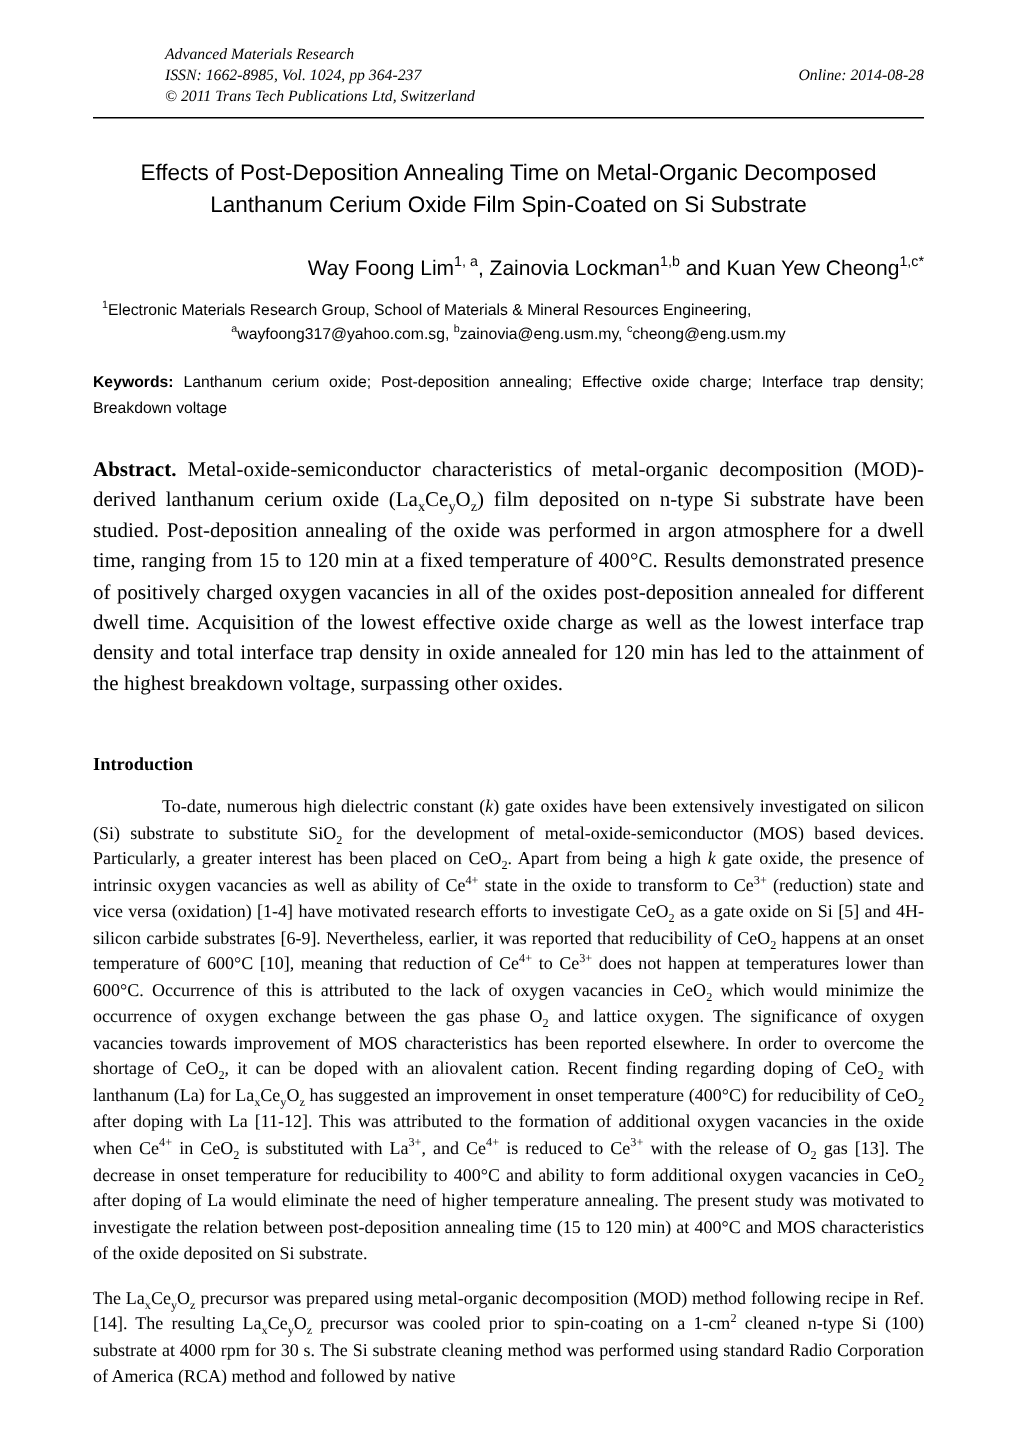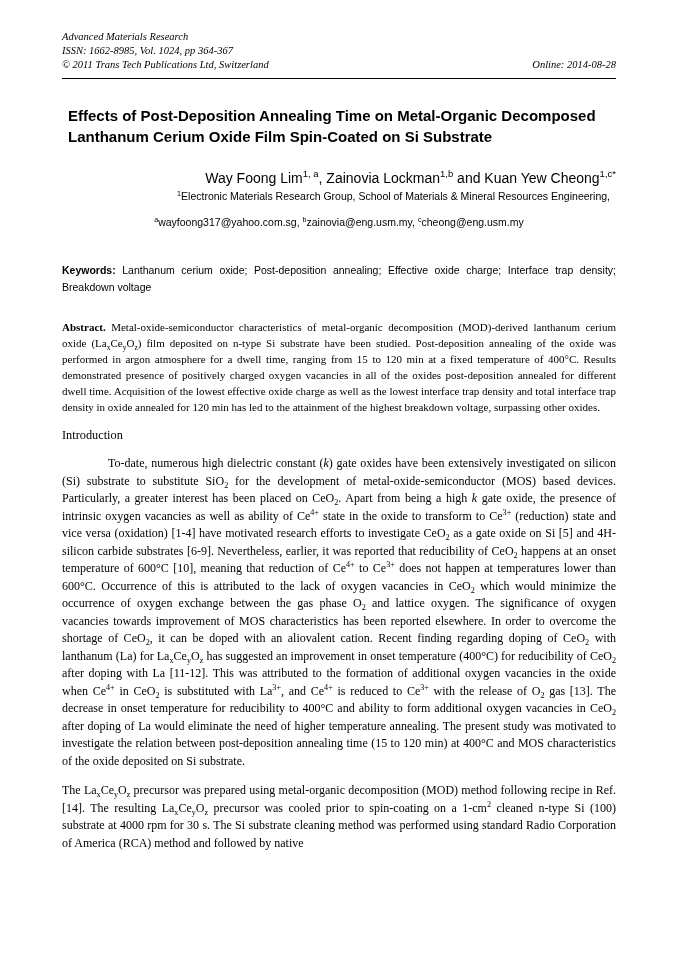--- a/index.html
+++ b/index.html
@@ -17,122 +17,125 @@
   .page {
     position: relative;
     width: 678px;
     height: 959px;
     box-sizing: border-box;
     padding: 30px 62px 0 62px;
   }
   .header-row {
     display: flex;
     justify-content: space-between;
-    align-items: flex-end;
+    align-items: center;
     font-size: 10.5px;
     font-style: italic;
     line-height: 1.32;
+    margin-left: 48px;
   }
   .header-left {
     font-style: italic;
   }
   .header-left .line {
     white-space: nowrap;
   }
   .header-right {
     font-size: 10.5px;
     padding-top: 0px;
   }
   .rule {
     border: 0;
     border-top: 1px solid #000;
     margin: 6px 0 0 0;
   }
   .title {
+    text-align: center;
     font-family: "Liberation Sans", sans-serif;
-    font-weight: bold;
+    font-weight: normal;
     font-size: 15px;
     line-height: 1.42;
     margin: 26px 6px 0 6px;
   }
   .authors {
     text-align: right;
     font-family: "Liberation Sans", sans-serif;
     font-size: 14px;
     margin-top: 22px;
     line-height: 1.4;
   }
   .affil {
-    text-align: right;
+    text-align: left;
     font-family: "Liberation Sans", sans-serif;
     font-size: 10.5px;
+    margin-top: 11px;
     line-height: 1.5;
     padding: 0 6px;
   }
   .emails {
     text-align: center;
     font-family: "Liberation Sans", sans-serif;
     font-size: 10.5px;
-    margin-top: 10px;
+    margin-top: 0;
     line-height: 1.5;
   }
   sup {
     font-size: 0.68em;
     vertical-align: super;
     line-height: 0;
   }
   sub {
     font-size: 0.68em;
     vertical-align: sub;
     line-height: 0;
   }
   .keywords {
     font-family: "Liberation Sans", sans-serif;
     font-size: 10.5px;
-    margin-top: 32px;
+    margin-top: 16px;
     line-height: 1.55;
     text-align: justify;
   }
   .keywords b {
     font-weight: bold;
   }
   .abstract {
-    font-size: 11px;
+    font-size: 14px;
     margin-top: 24px;
     line-height: 1.46;
     text-align: justify;
   }
   .abstract b {
     font-weight: bold;
   }
   .section-head {
     font-size: 12.3px;
-    font-weight: normal;
-    margin-top: 13px;
+    font-weight: bold;
+    margin-top: 35px;
   }
   .body-par {
     font-size: 12px;
     line-height: 1.46;
     text-align: justify;
     margin-top: 12px;
   }
   .indent {
     text-indent: 46px;
   }
   i { font-style: italic; }
 </style>
 </head>
 <body>
 
 <div class="page">
 
   <div class="header-row">
     <div class="header-left">
       <div class="line">Advanced Materials Research</div>
-      <div class="line">ISSN: 1662-8985, Vol. 1024, pp 364-367</div>
+      <div class="line">ISSN: 1662-8985, Vol. 1024, pp 364-237</div>
       <div class="line">© 2011 Trans Tech Publications Ltd, Switzerland</div>
     </div>
     <div class="header-right">Online: 2014-08-28</div>
   </div>
 
   <hr class="rule">
 
   <div class="title">Effects of Post-Deposition Annealing Time on Metal-Organic Decomposed Lanthanum Cerium Oxide Film Spin-Coated on Si Substrate</div>
 
   <div class="authors">

